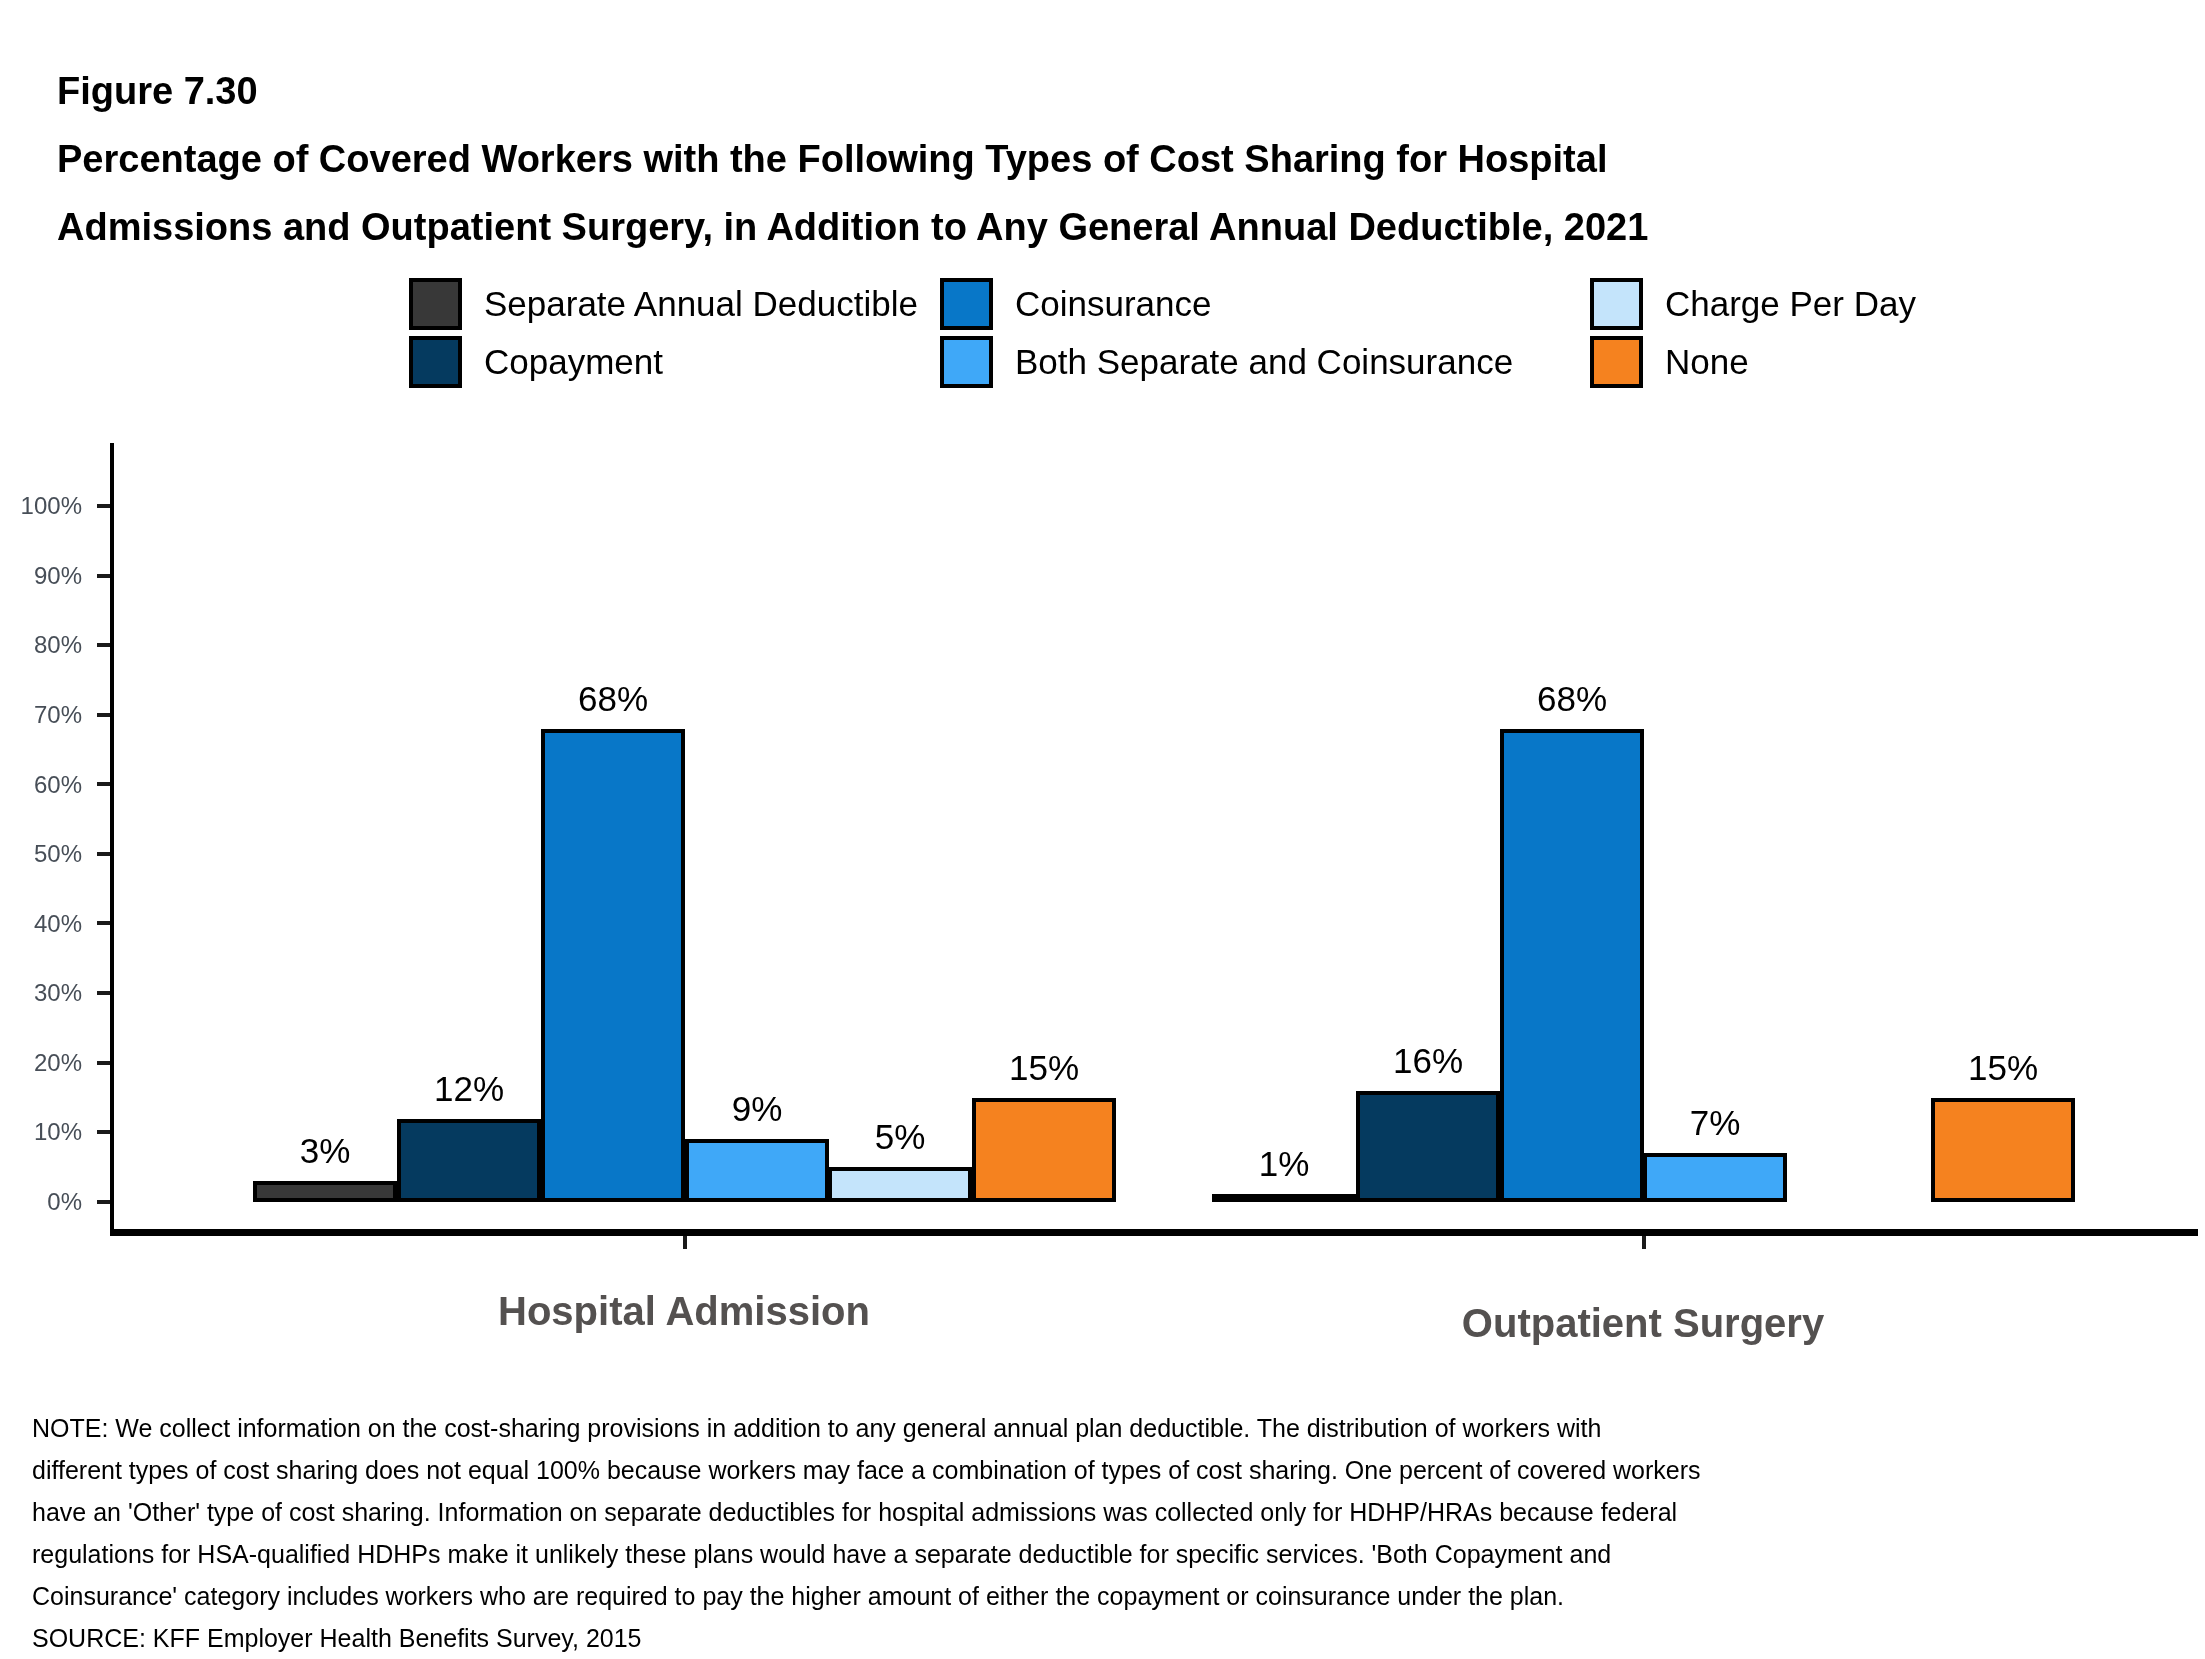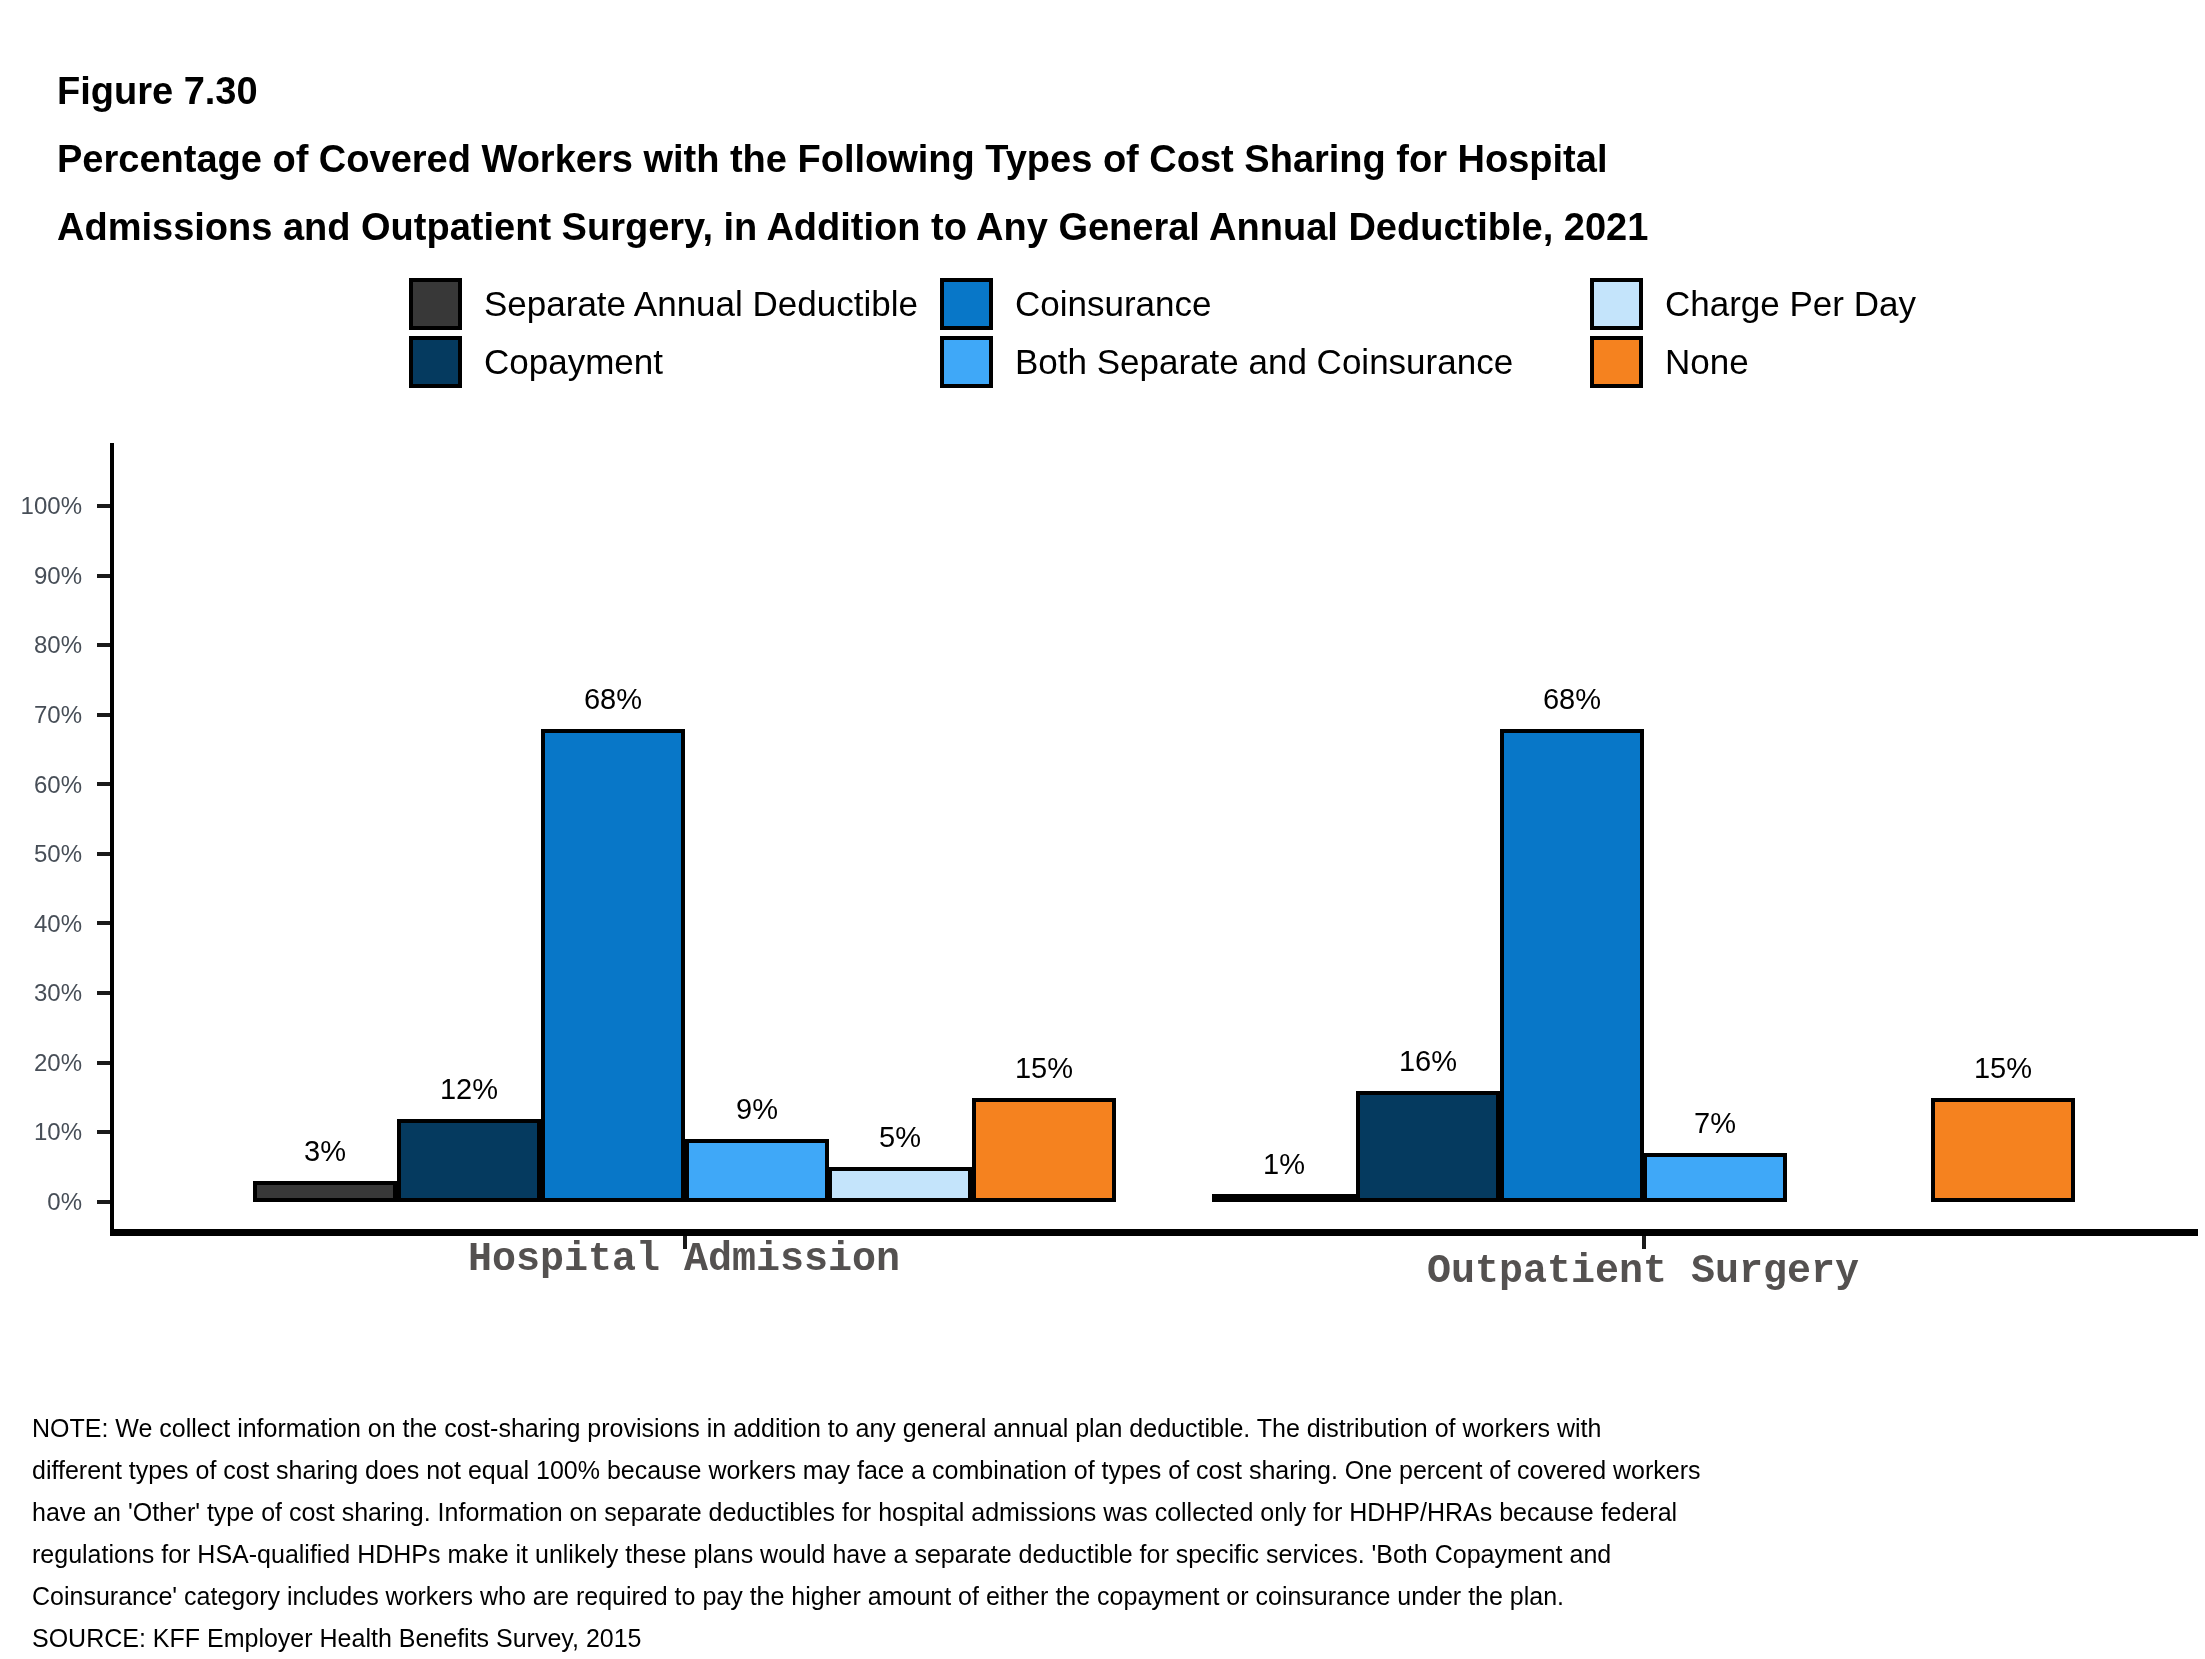--- a/index.html
+++ b/index.html
@@ -32,27 +32,27 @@
   .plot { position: absolute; left: 110px; top: 443px; width: 2088px; height: 786px; }
   .y-axis-line { position: absolute; left: 0; top: 0; width: 4px; height: 793px; background: #000; }
   .x-axis-line { position: absolute; left: 0; top: 786px; width: 2088px; height: 7.1px; background: #000; }
   .ytick { position: absolute; left: -13.4px; width: 13.4px; height: 4px; background: #1a1a1a; }
   .ytick-label {
     position: absolute; left: -154px; width: 126px; text-align: right;
     font-size: 24px; line-height: 32px; color: #474E57; white-space: nowrap;
   }
   .bar { position: absolute; box-sizing: border-box; border: 4px solid #000; }
   .bar-value-label {
-    position: absolute; text-align: center; font-size: 29px; line-height: 38px;
+    position: absolute; text-align: center; font-size: 35px; line-height: 38px;
     color: #000; white-space: nowrap;
   }
   .xtick { position: absolute; top: 793px; width: 4px; height: 13.4px; background: #1a1a1a; }
   .cat-label {
-    position: absolute; top: 794px; width: 790px; text-align: center;
-    font-size: 40px; font-weight: bold; color: #545150; white-space: nowrap; font-family: Liberation Mono, monospace;
+    position: absolute; top: 846px; width: 790px; text-align: center;
+    font-size: 40px; font-weight: bold; color: #545150; white-space: nowrap;
   }
   .notes {
     position: absolute; left: 32px; top: 1407px;
     font-size: 25px; line-height: 42px; color: #000; white-space: nowrap;
   }
   .note-line, .source-line { height: 42px; }
 </style>
 </head>
 <body>
 

